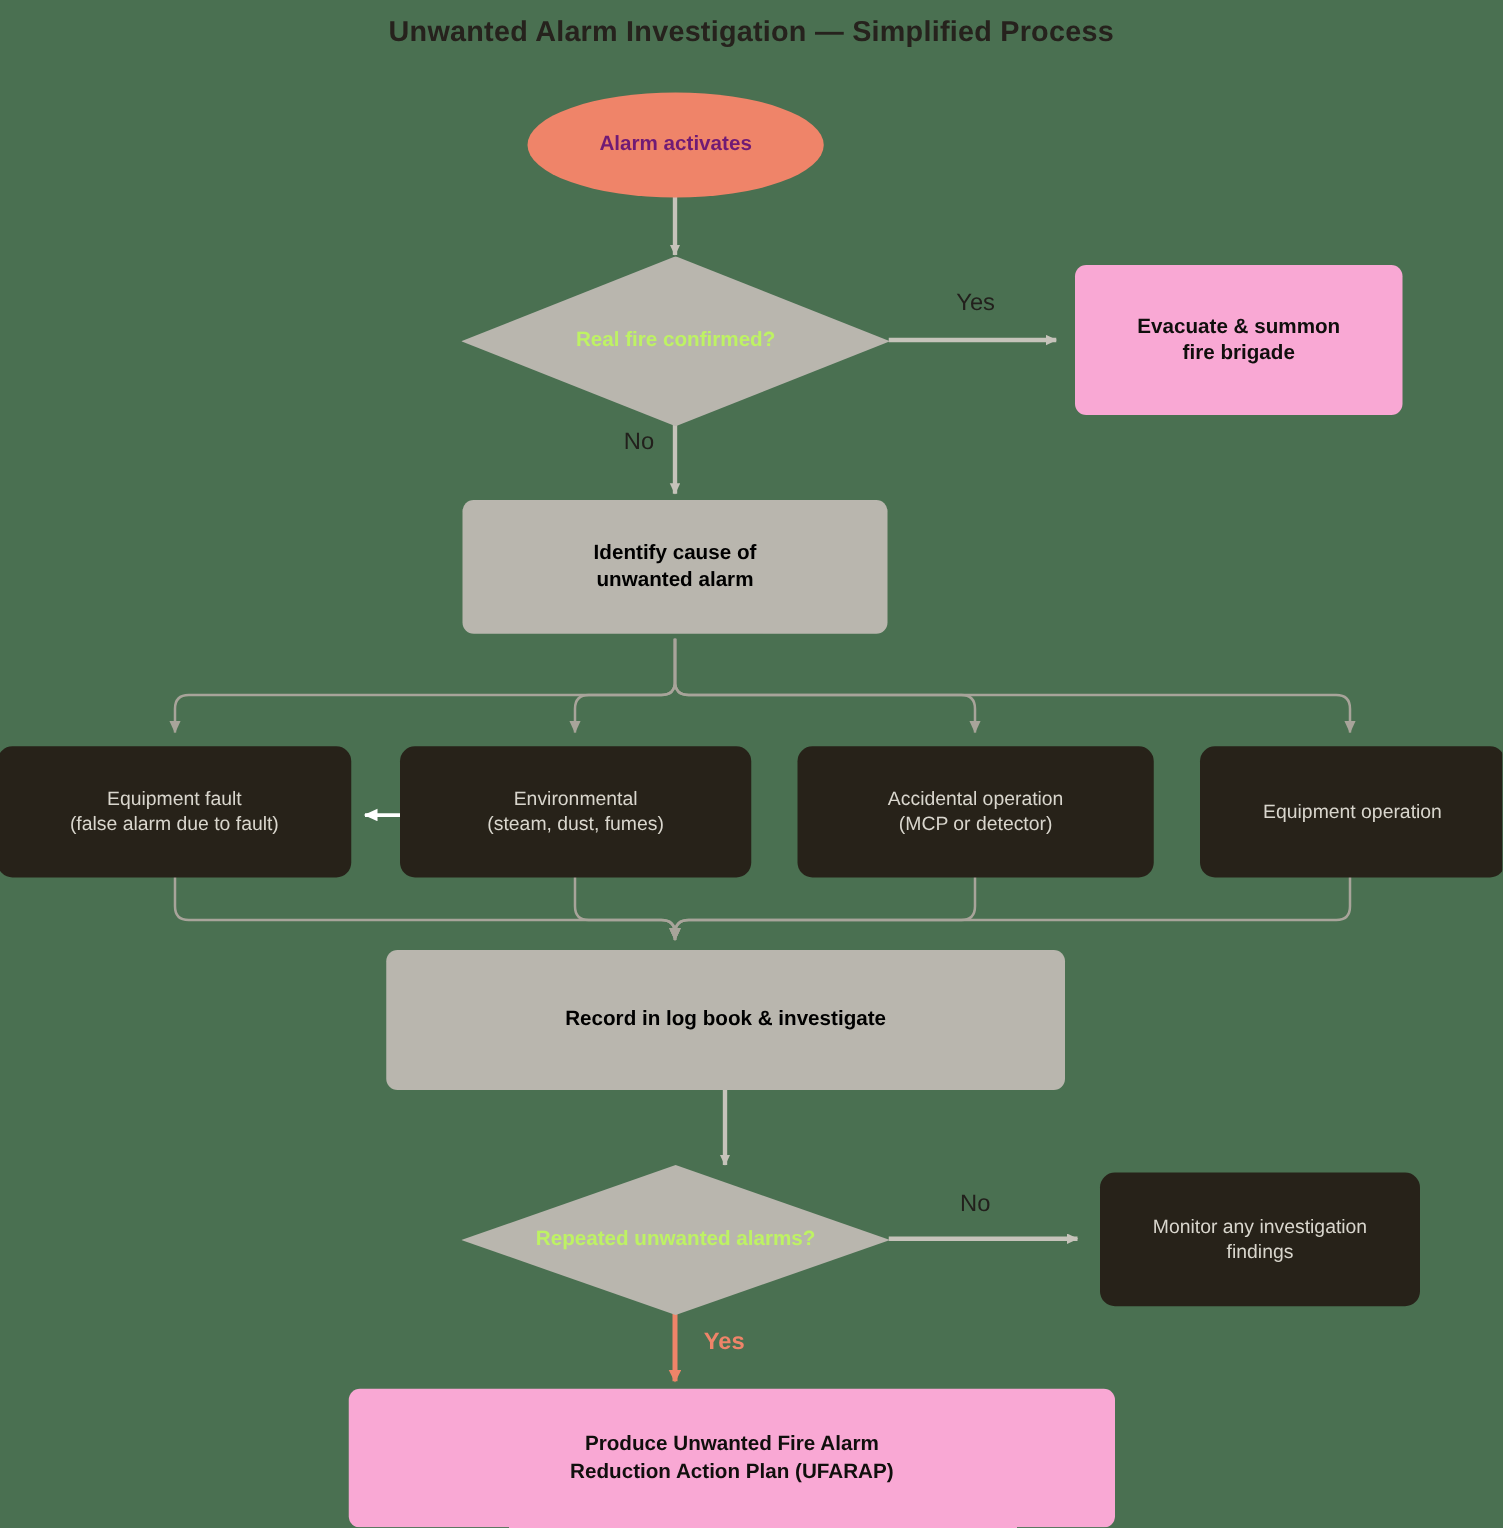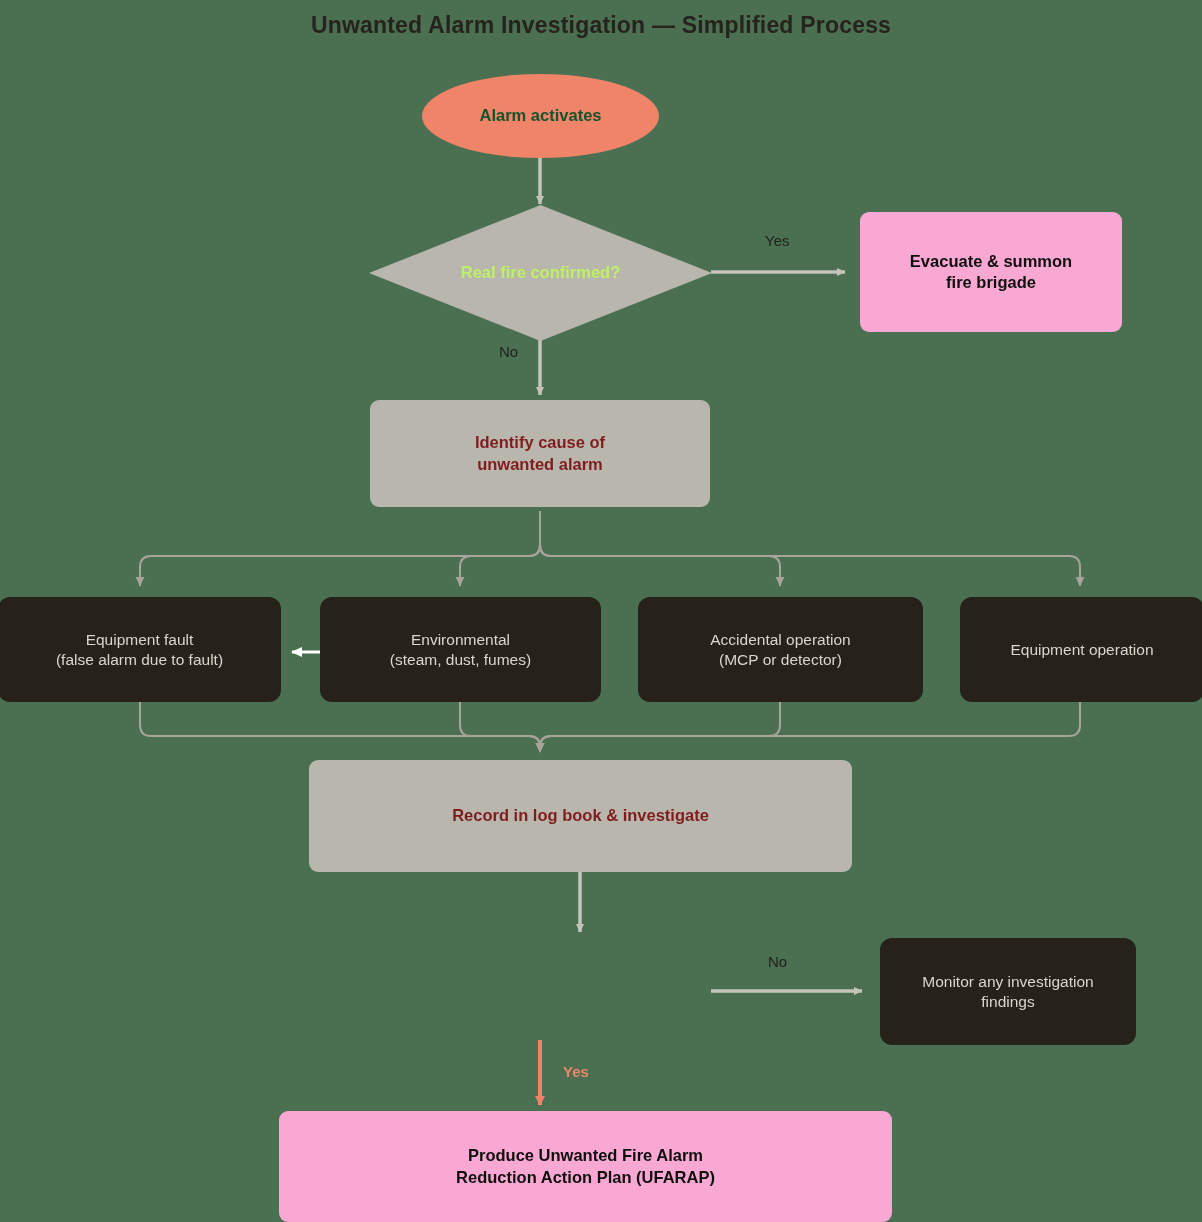--- a/index.html
+++ b/index.html
@@ -41,21 +41,21 @@
     width: 1202px;
     text-align: center;
     font-size: 23px;
     font-weight: bold;
     color: #26221d;
     letter-spacing: .2px;
   }
   .n-start {
     border-radius: 50%;
     background: #ef8469;
-    color: #14532d;
+    color: #701a75;
     font-weight: bold;
     font-size: 16.5px;
   }
   .n-decision {
     background: transparent;
     color: #bef264;
     font-weight: bold;
     font-size: 16.5px;
   }
   .n-decision .dia {
@@ -64,41 +64,41 @@
     background: #b9b6ae;
     clip-path: polygon(50% 0%, 100% 50%, 50% 100%, 0% 50%);
   }
   .n-decision .dtxt {
     position: relative;
     z-index: 2;
   }
   .n-process {
     border-radius: 9px;
     background: #b9b6ae;
-    color: #7f1d1d;
+    color: #000000;
     font-weight: bold;
     font-size: 16.5px;
   }
   .n-accent {
     border-radius: 9px;
     background: #f9a8d4;
     color: #100f0d;
     font-weight: bold;
     font-size: 16.5px;
   }
   .n-dark {
     border-radius: 12px;
     background: #272219;
     color: #d9d6cd;
     font-weight: normal;
     font-size: 15.5px;
   }
   .elabel {
     position: absolute;
-    font-size: 15px;
+    font-size: 19px;
     color: #22201c;
     font-weight: normal;
     white-space: nowrap;
   }
   .elabel.accent {
     color: #ef8469;
     font-weight: bold;
   }
 </style>
 </head>
@@ -191,20 +191,24 @@
   </div>
 
   <div class="node n-dark" style="left:960px; top:597px; width:244px; height:105px;">
     <span>Equipment operation</span>
   </div>
 
   <div class="node n-process" style="left:309px; top:760px; width:543px; height:112px;">
     <span>Record in log book &amp; investigate</span>
   </div>
 
+  <div class="node n-decision" style="left:369px; top:932px; width:343px; height:120px;">
+    <div class="dia"></div>
+    <span class="dtxt">Repeated unwanted alarms?</span>
+  </div>
 
   <div class="elabel" style="left:768px; top:953px;">No</div>
   <div class="elabel accent" style="left:563px; top:1063px;">Yes</div>
 
   <div class="node n-dark" style="left:880px; top:938px; width:256px; height:107px;">
     <span>Monitor any investigation
 findings</span>
   </div>
 
   <div class="node n-accent" style="left:279px; top:1111px; width:613px; height:111px;">

